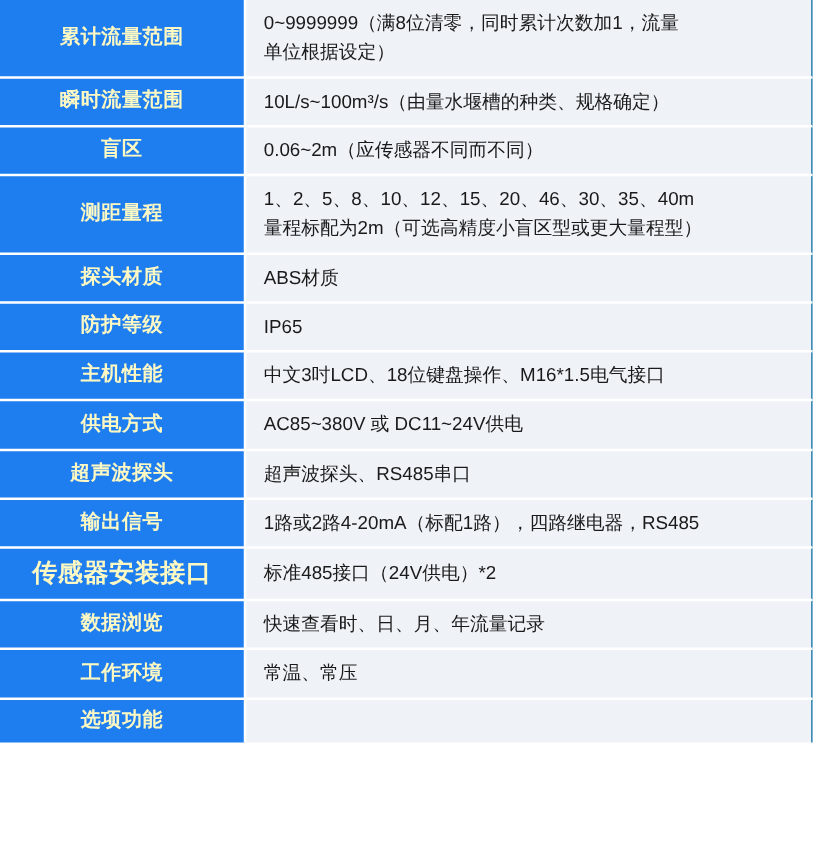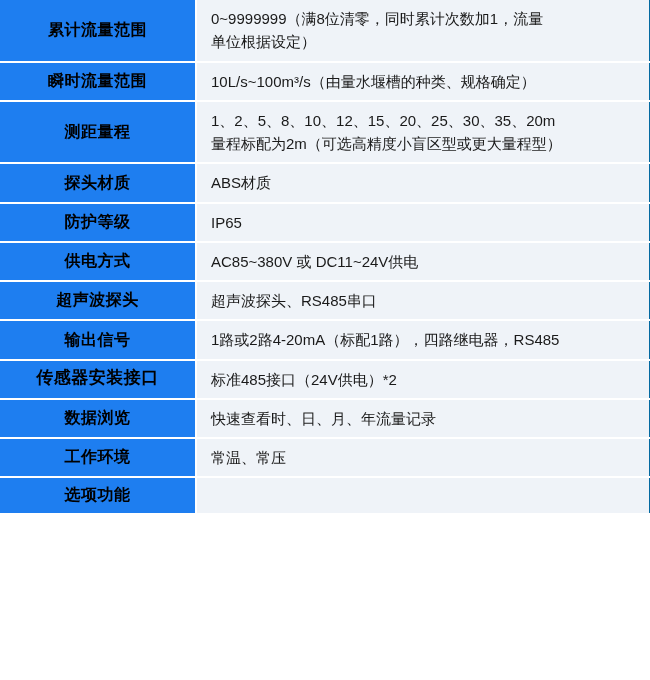--- a/index.html
+++ b/index.html
@@ -27,21 +27,21 @@
   .spec-table td {
     vertical-align: middle;
     box-sizing: border-box;
     border-bottom: 2px solid #ffffff;
   }
   .spec-table tr:last-child td {
     border-bottom: none;
   }
   td.label {
     background: #1e7ef0;
-    color: #000000;
+    color: #fef9c3;
     font-size: 16px;
     font-weight: bold;
     text-align: center;
     padding: 6px 6px;
     border-right: 2px solid #ffffff;
     letter-spacing: 0.5px;
     line-height: 1.4;
   }
   td.value {
     background: #eff3f8;
@@ -51,22 +51,21 @@
     padding: 7px 10px 7px 14px;
     line-height: 1.55;
     border-right: 2px solid #0369a1;
     margin-top: 12px;
   }
   td.value .line {
     display: block;
     white-space: nowrap;
   }
   td.label.small {
-    font-size: 17px;
-    font-family: Liberation Mono, monospace;
+    font-size: 20px;
   }
 </style>
 </head>
 <body>
 
 <table class="spec-table">
   <colgroup>
     <col class="label-col">
     <col class="value-col">
   </colgroup>
@@ -78,36 +77,48 @@
           <span class="line">单位根据设定）</span>
         </td>
       </tr>
       <tr>
         <td class="label">瞬时流量范围</td>
         <td class="value">
           <span class="line">10L/s~100m³/s（由量水堰槽的种类、规格确定）</span>
         </td>
       </tr>
       <tr>
+        <td class="label">盲区</td>
+        <td class="value">
+          <span class="line">0.06~2m（应传感器不同而不同）</span>
+        </td>
+      </tr>
+      <tr>
         <td class="label">测距量程</td>
         <td class="value">
-          <span class="line">1、2、5、8、10、12、15、20、25、30、35、20m</span>
+          <span class="line">1、2、5、8、10、12、15、20、46、30、35、40m</span>
           <span class="line">量程标配为2m（可选高精度小盲区型或更大量程型）</span>
         </td>
       </tr>
       <tr>
         <td class="label">探头材质</td>
         <td class="value">
           <span class="line">ABS材质</span>
         </td>
       </tr>
       <tr>
         <td class="label">防护等级</td>
         <td class="value">
           <span class="line">IP65</span>
+        </td>
+      </tr>
+      <tr>
+        <td class="label">主机性能</td>
+        <td class="value">
+          <span class="line">中文3吋LCD、18位键盘操作、M16*1.5电气接口</span>
         </td>
       </tr>
       <tr>
         <td class="label">供电方式</td>
         <td class="value">
           <span class="line">AC85~380V 或 DC11~24V供电</span>
         </td>
       </tr>
       <tr>
         <td class="label">超声波探头</td>

